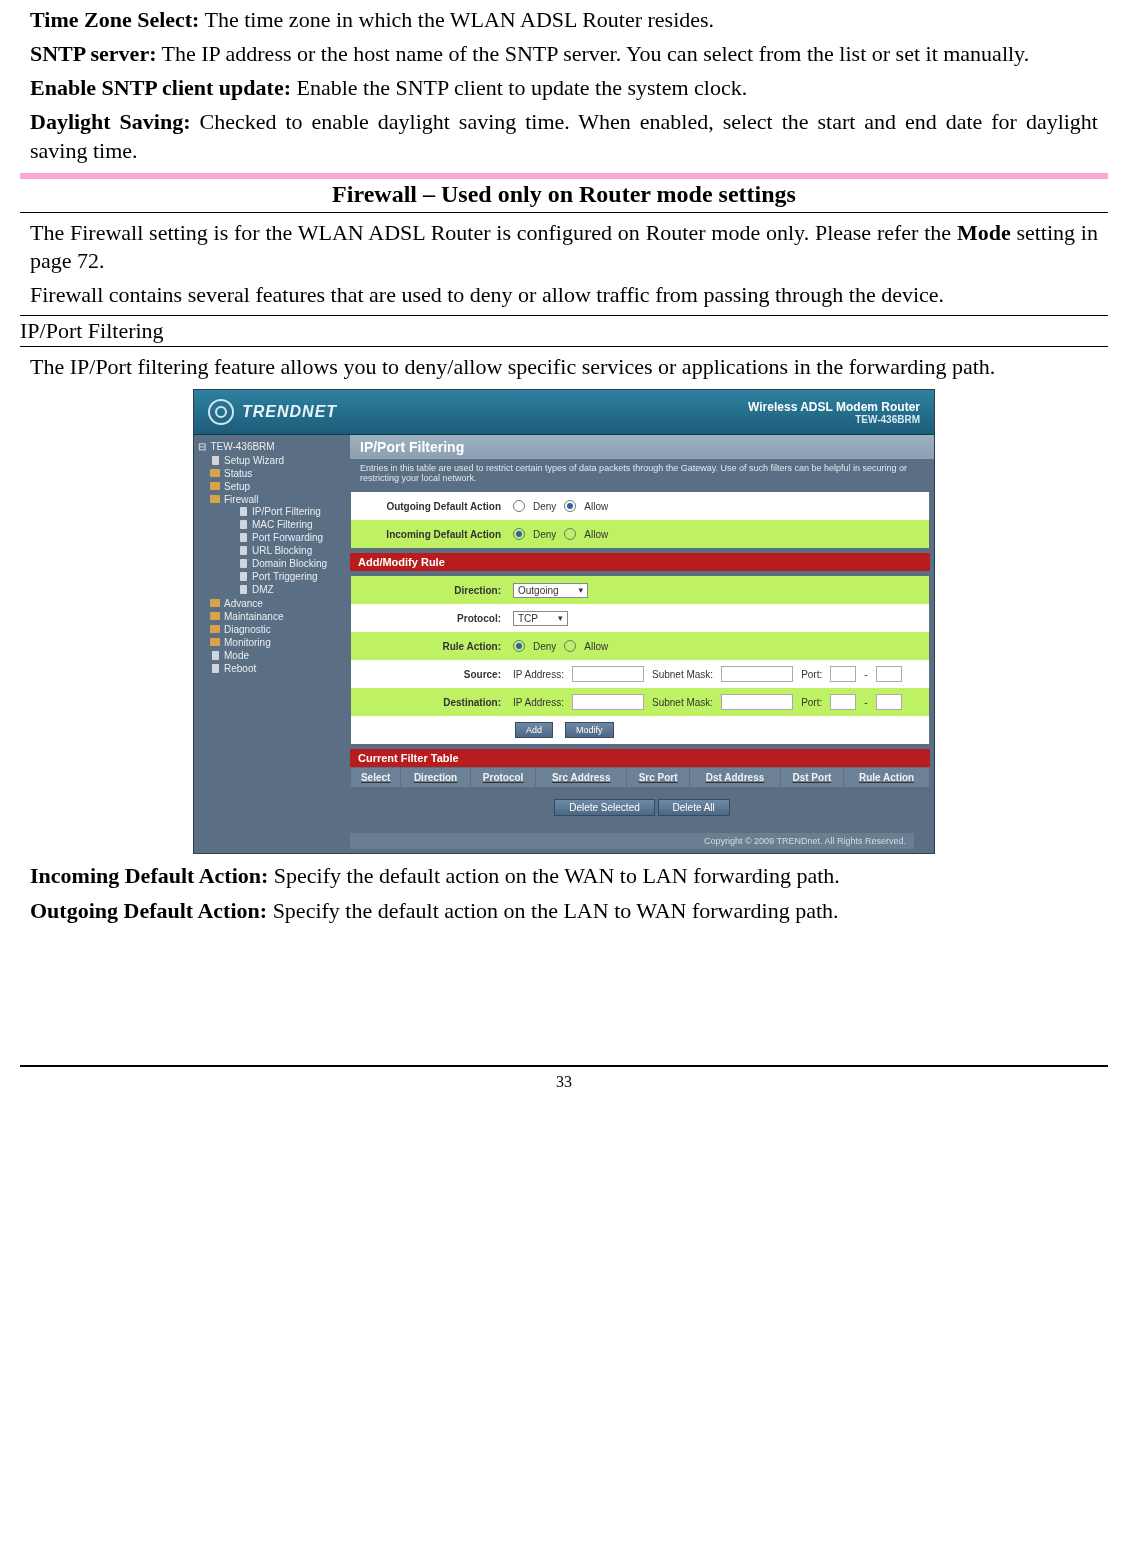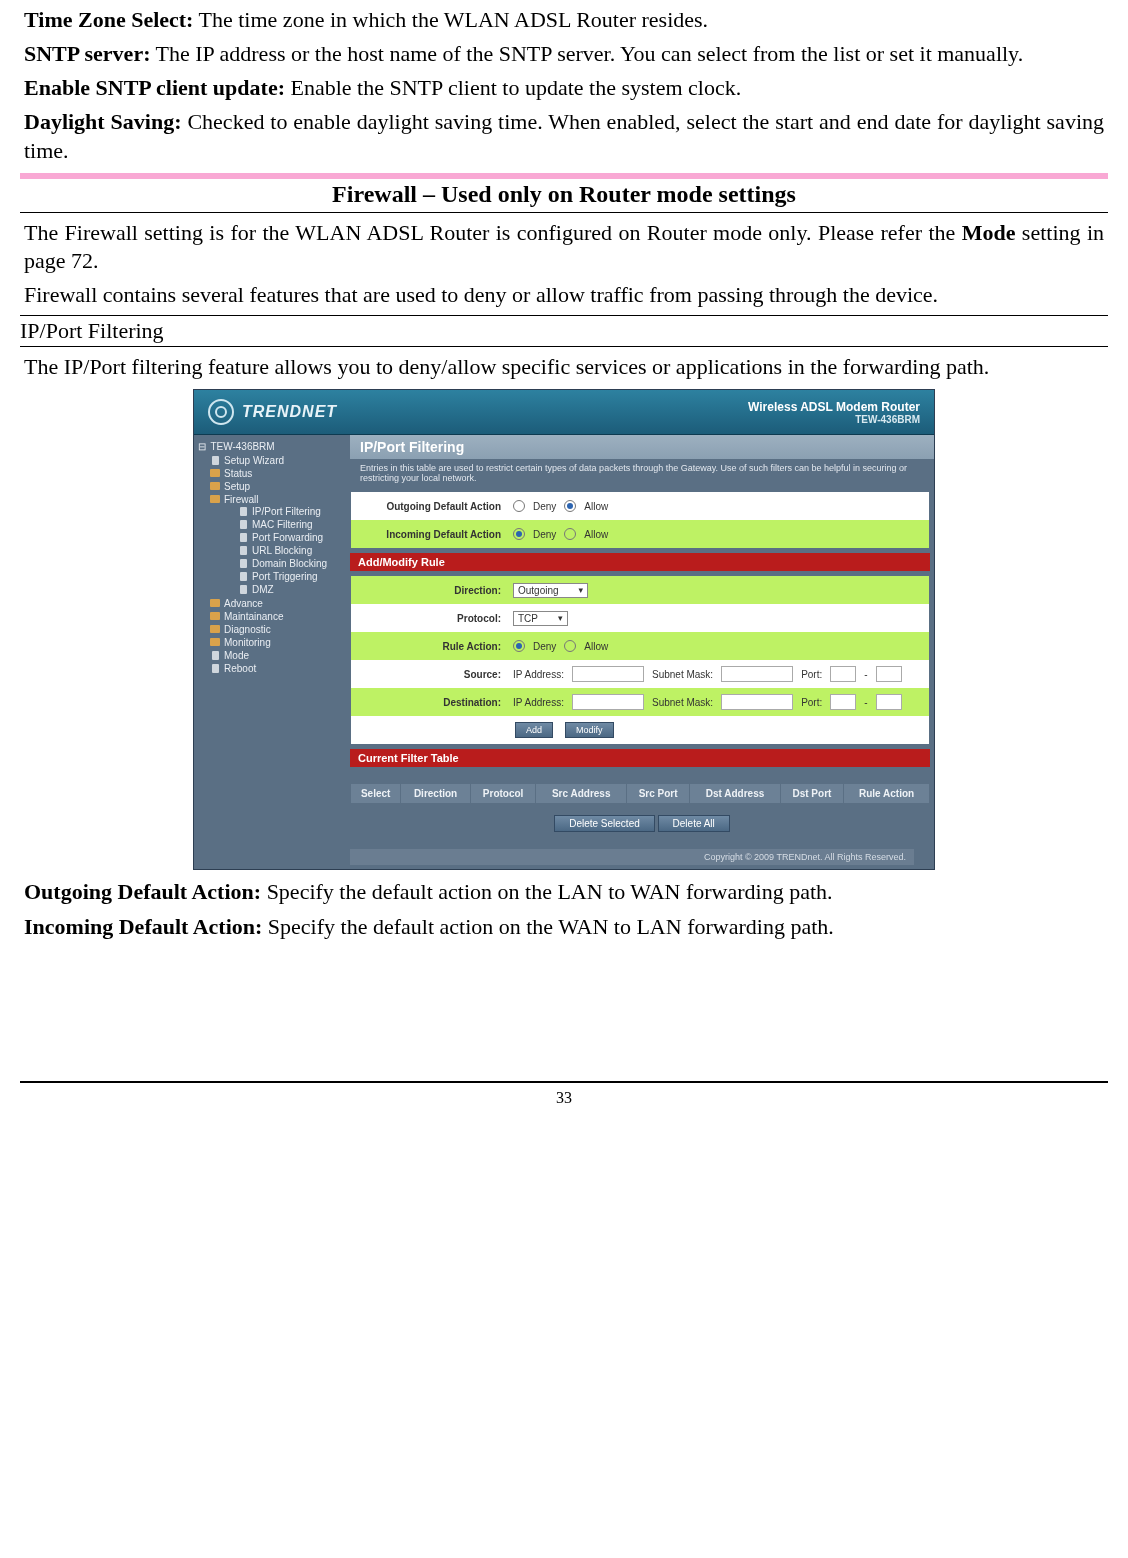--- a/index.html
+++ b/index.html
@@ -1,17 +1,17 @@
 <!DOCTYPE html>
 <html><head>
 <meta charset="utf-8">
 <style>
 body { margin:0; font-family:"Times New Roman",serif; font-size:22px; color:#000; background:#fff; }
 .page { width:1088px; margin:0 auto; padding:0 20px 20px 20px; }
-.para { text-align:justify; margin:6px 4px; line-height:1.28; }
+.para { text-align:justify; margin:6px 10px; line-height:1.28; }
 .bold { font-weight:bold; }
 .h2 { font-weight:bold; border-top:6px solid #f9a8d4; border-bottom:1px solid #000; margin:8px 0 6px 0; padding:2px 0 4px 0; font-size:24px;text-align:center; }
 .h3 { border-top:1px solid #000; border-bottom:1px solid #000; margin:6px 0; padding:2px 0; font-size:22px; }
 .footer { border-top:2px solid #000; text-align:center; font-size:16px; margin-top:140px; padding-top:6px; }
 
 
 .shot { width:740px; margin:8px auto; border:1px solid #2d3e52; background:#fff; font-family:Arial,Helvetica,sans-serif; font-size:10px; color:#333; }
 .shot .topbar { height:44px; background:linear-gradient(#2d81a0,#1c5c79); display:flex; align-items:center; justify-content:space-between; padding:0 14px; border-bottom:1px solid #0e3a50; }
 .shot .brand { display:flex; align-items:center; gap:8px; }
 .shot .logo-circ { width:22px; height:22px; border:2px solid #cfe6ef; border-radius:50%; position:relative; }
@@ -38,21 +38,21 @@
 .shot .val { flex:1; display:flex; align-items:center; gap:8px; padding-left:4px; }
 .shot .rad { width:10px; height:10px; border:1px solid #777; border-radius:50%; display:inline-block; position:relative; }
 .shot .rad.on::after { content:""; position:absolute; left:2px; top:2px; width:6px; height:6px; background:#2c64b0; border-radius:50%; }
 .shot .btn { display:inline-block; border:1px solid #334a63; background:linear-gradient(#6f8aa4,#4b6884); color:#fff; font-size:10px; padding:2px 14px; margin:5px 0; }
 .shot .sect { background:#b91c1c; color:#fff; font-weight:bold; padding:3px 8px; font-size:11px; margin:4px 4px 0 0; }
 .shot .sel { border:1px solid #888; background:#fff; padding:1px 4px; font-size:10px; display:inline-flex; align-items:center; gap:20px; }
 .shot .sel::after { content:"▾"; font-size:9px; }
 .shot .inp { display:inline-block; border:1px solid #aaa; background:#fff; height:14px; }
 .shot .w70{width:70px}.shot .w24{width:24px}
 .shot .btn-sm { display:inline-block; border:1px solid #334a63; background:linear-gradient(#6f8aa4,#4b6884); color:#fff; font-size:9px; padding:2px 10px; margin:5px 2px; }
-.shot table.tbl { width:calc(100% - 4px); margin:16px 4px 0 0; border-collapse:collapse; }
+.shot table.tbl { width:calc(100% - 4px); margin:0 4px 0 0; border-collapse:collapse;text-decoration:underline; }
 .shot table.tbl th { background:#6c8196; color:#eef2f6; font-size:10px; padding:4px 3px; border:1px solid #5a6f84; font-weight:bold; }
 .shot .foot { background:#6a7d91; color:#d6dde5; font-size:9px; text-align:right; padding:3px 8px; margin:4px 20px 4px 0; }
 .shot .centerbtns { text-align:center; padding:6px 0 8px 0; }
 </style>
 </head>
 <body>
 
 <div class="page">
   <p class="para"><span class="bold">Time Zone Select:</span><span>  The time zone in which the WLAN ADSL Router resides.</span></p>
   <p class="para"><span class="bold">SNTP server:</span><span>  The IP address or the host name of the SNTP server. You can select from the list or set it manually.</span></p>
@@ -203,17 +203,17 @@
           </table>
         <div class="centerbtns">
           <span class="btn">Delete Selected</span>
           <span class="btn">Delete All</span>
         </div>
         <div class="foot">Copyright © 2009 TRENDnet. All Rights Reserved.</div>
       </div>
     </div>
   </div>
 
+  <p class="para"><span class="bold">Incoming Default Action:</span><span> Specify the default action on the WAN to LAN forwarding path.</span></p>
   <p class="para"><span class="bold">Outgoing Default Action:</span><span> Specify the default action on the LAN to WAN forwarding path.</span></p>
-  <p class="para"><span class="bold">Incoming Default Action:</span><span> Specify the default action on the WAN to LAN forwarding path.</span></p>
 
   <div class="footer">33</div>
 </div>
 
 </body></html>

